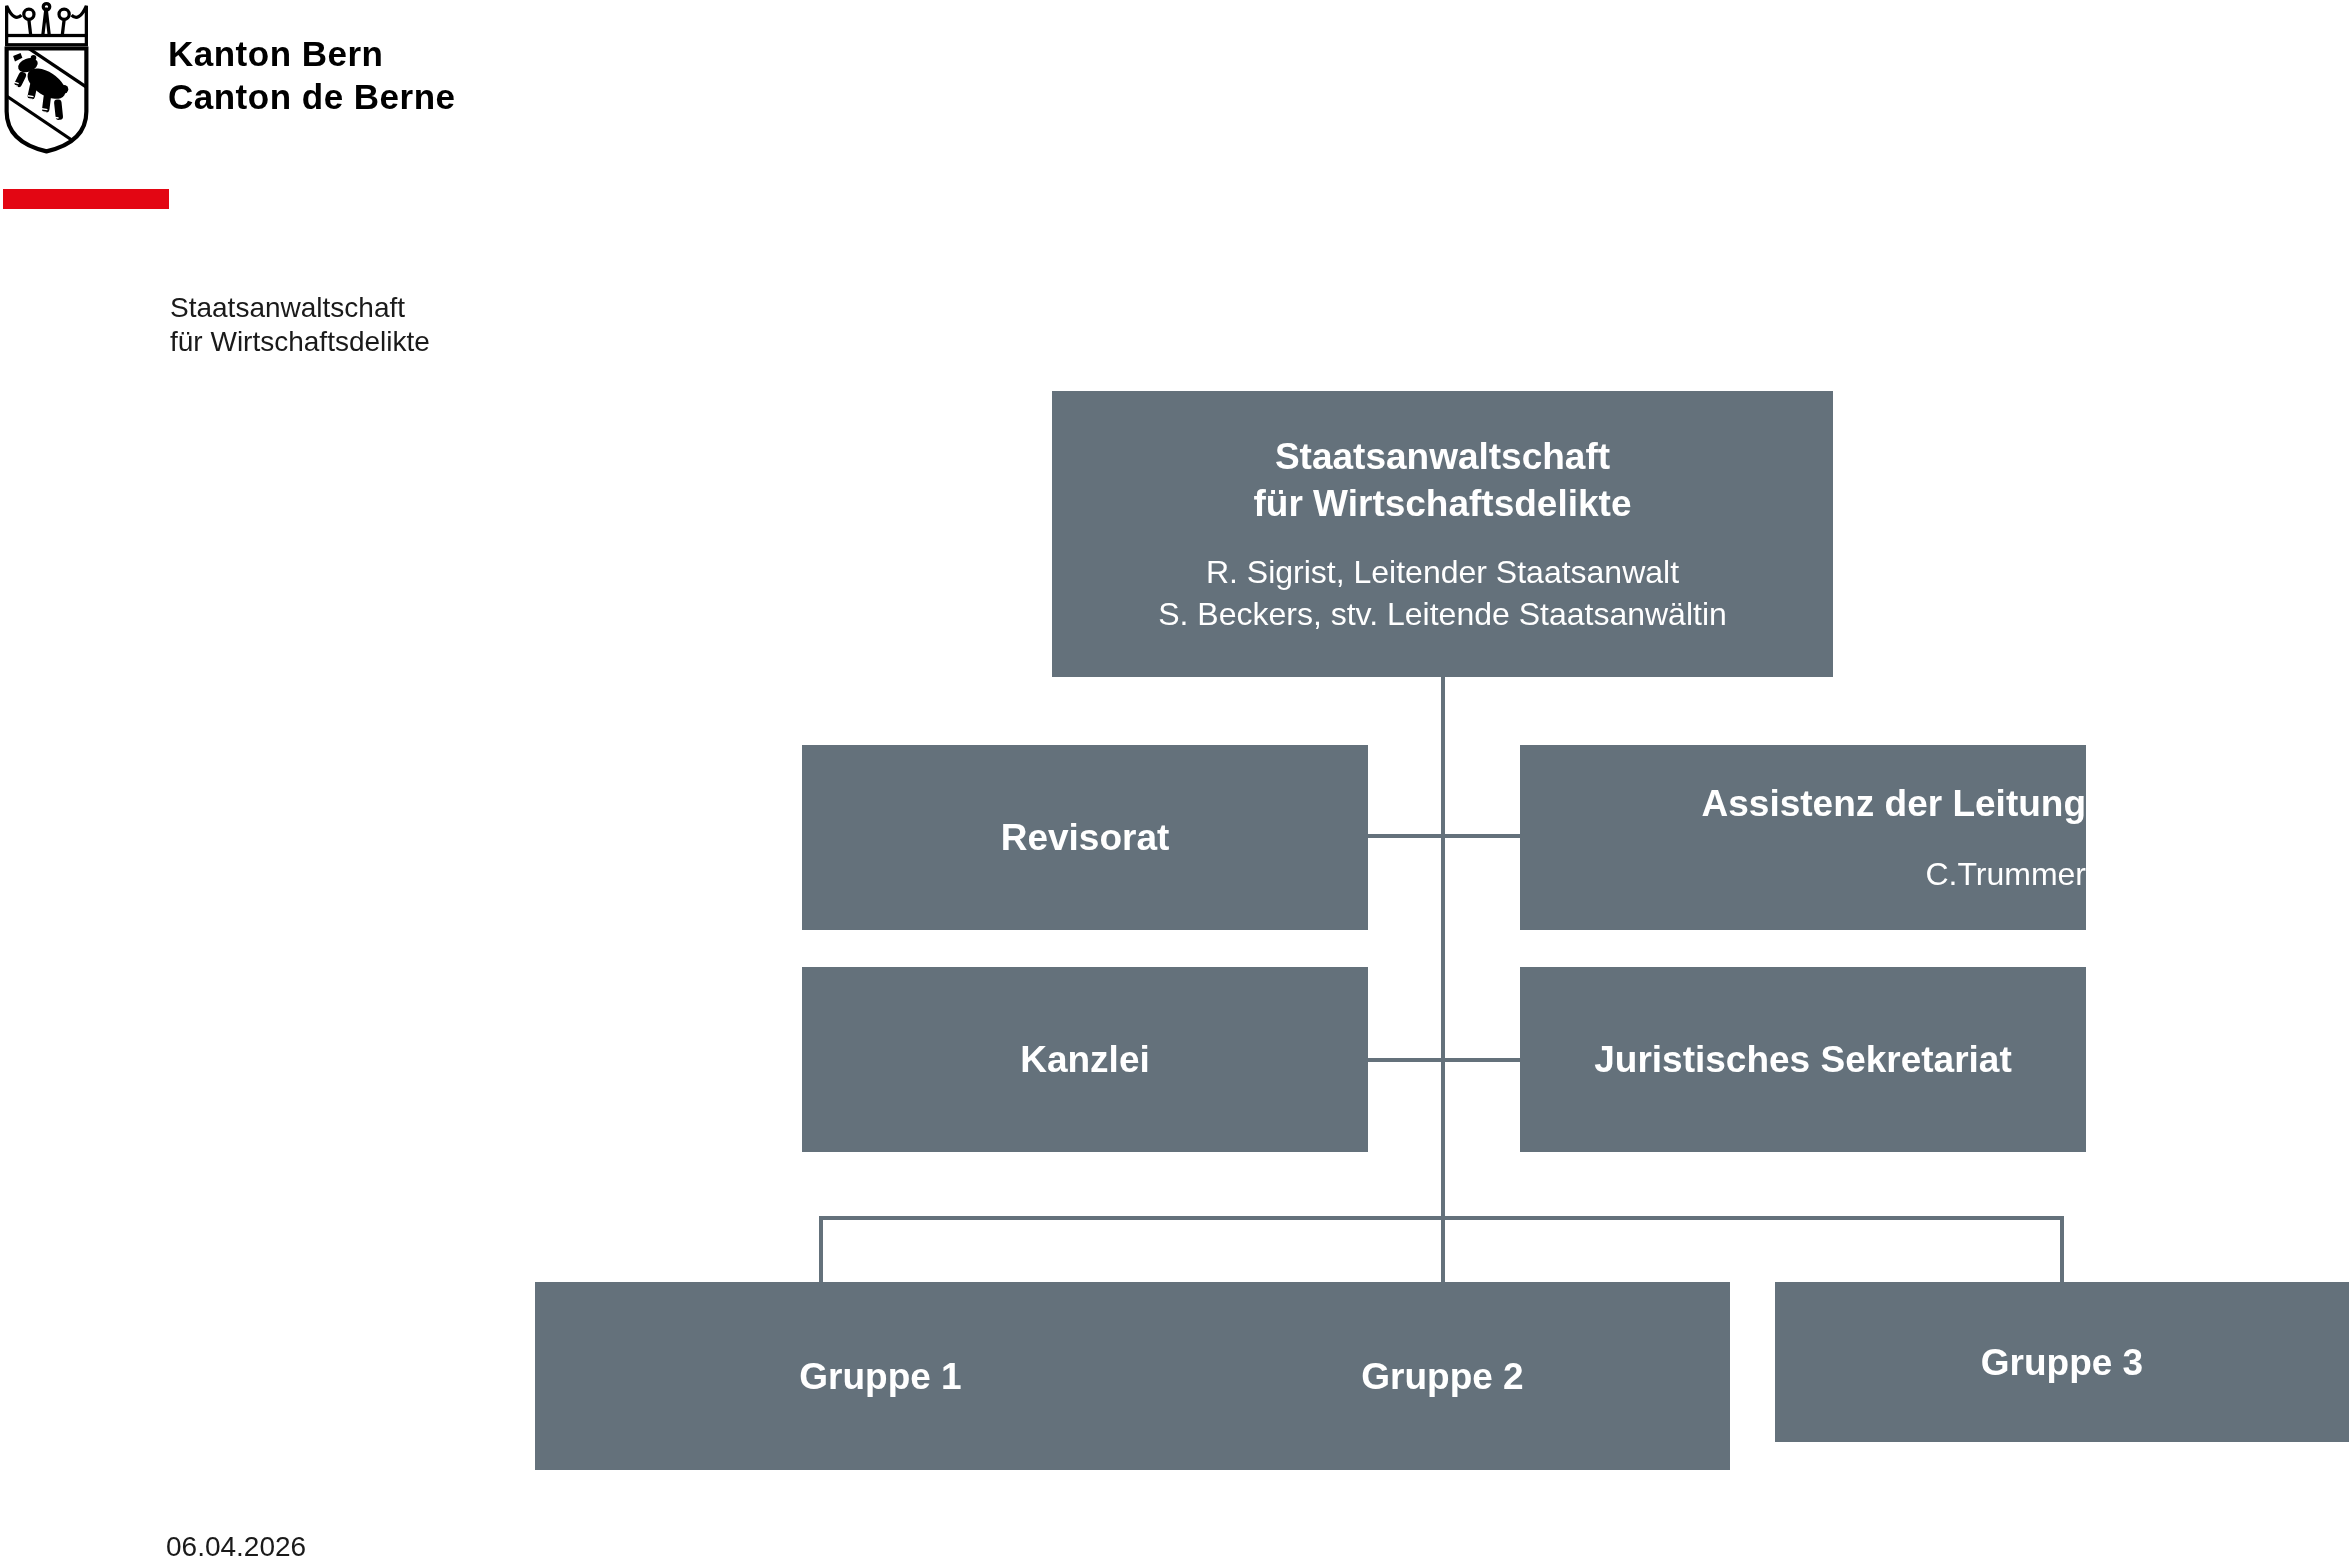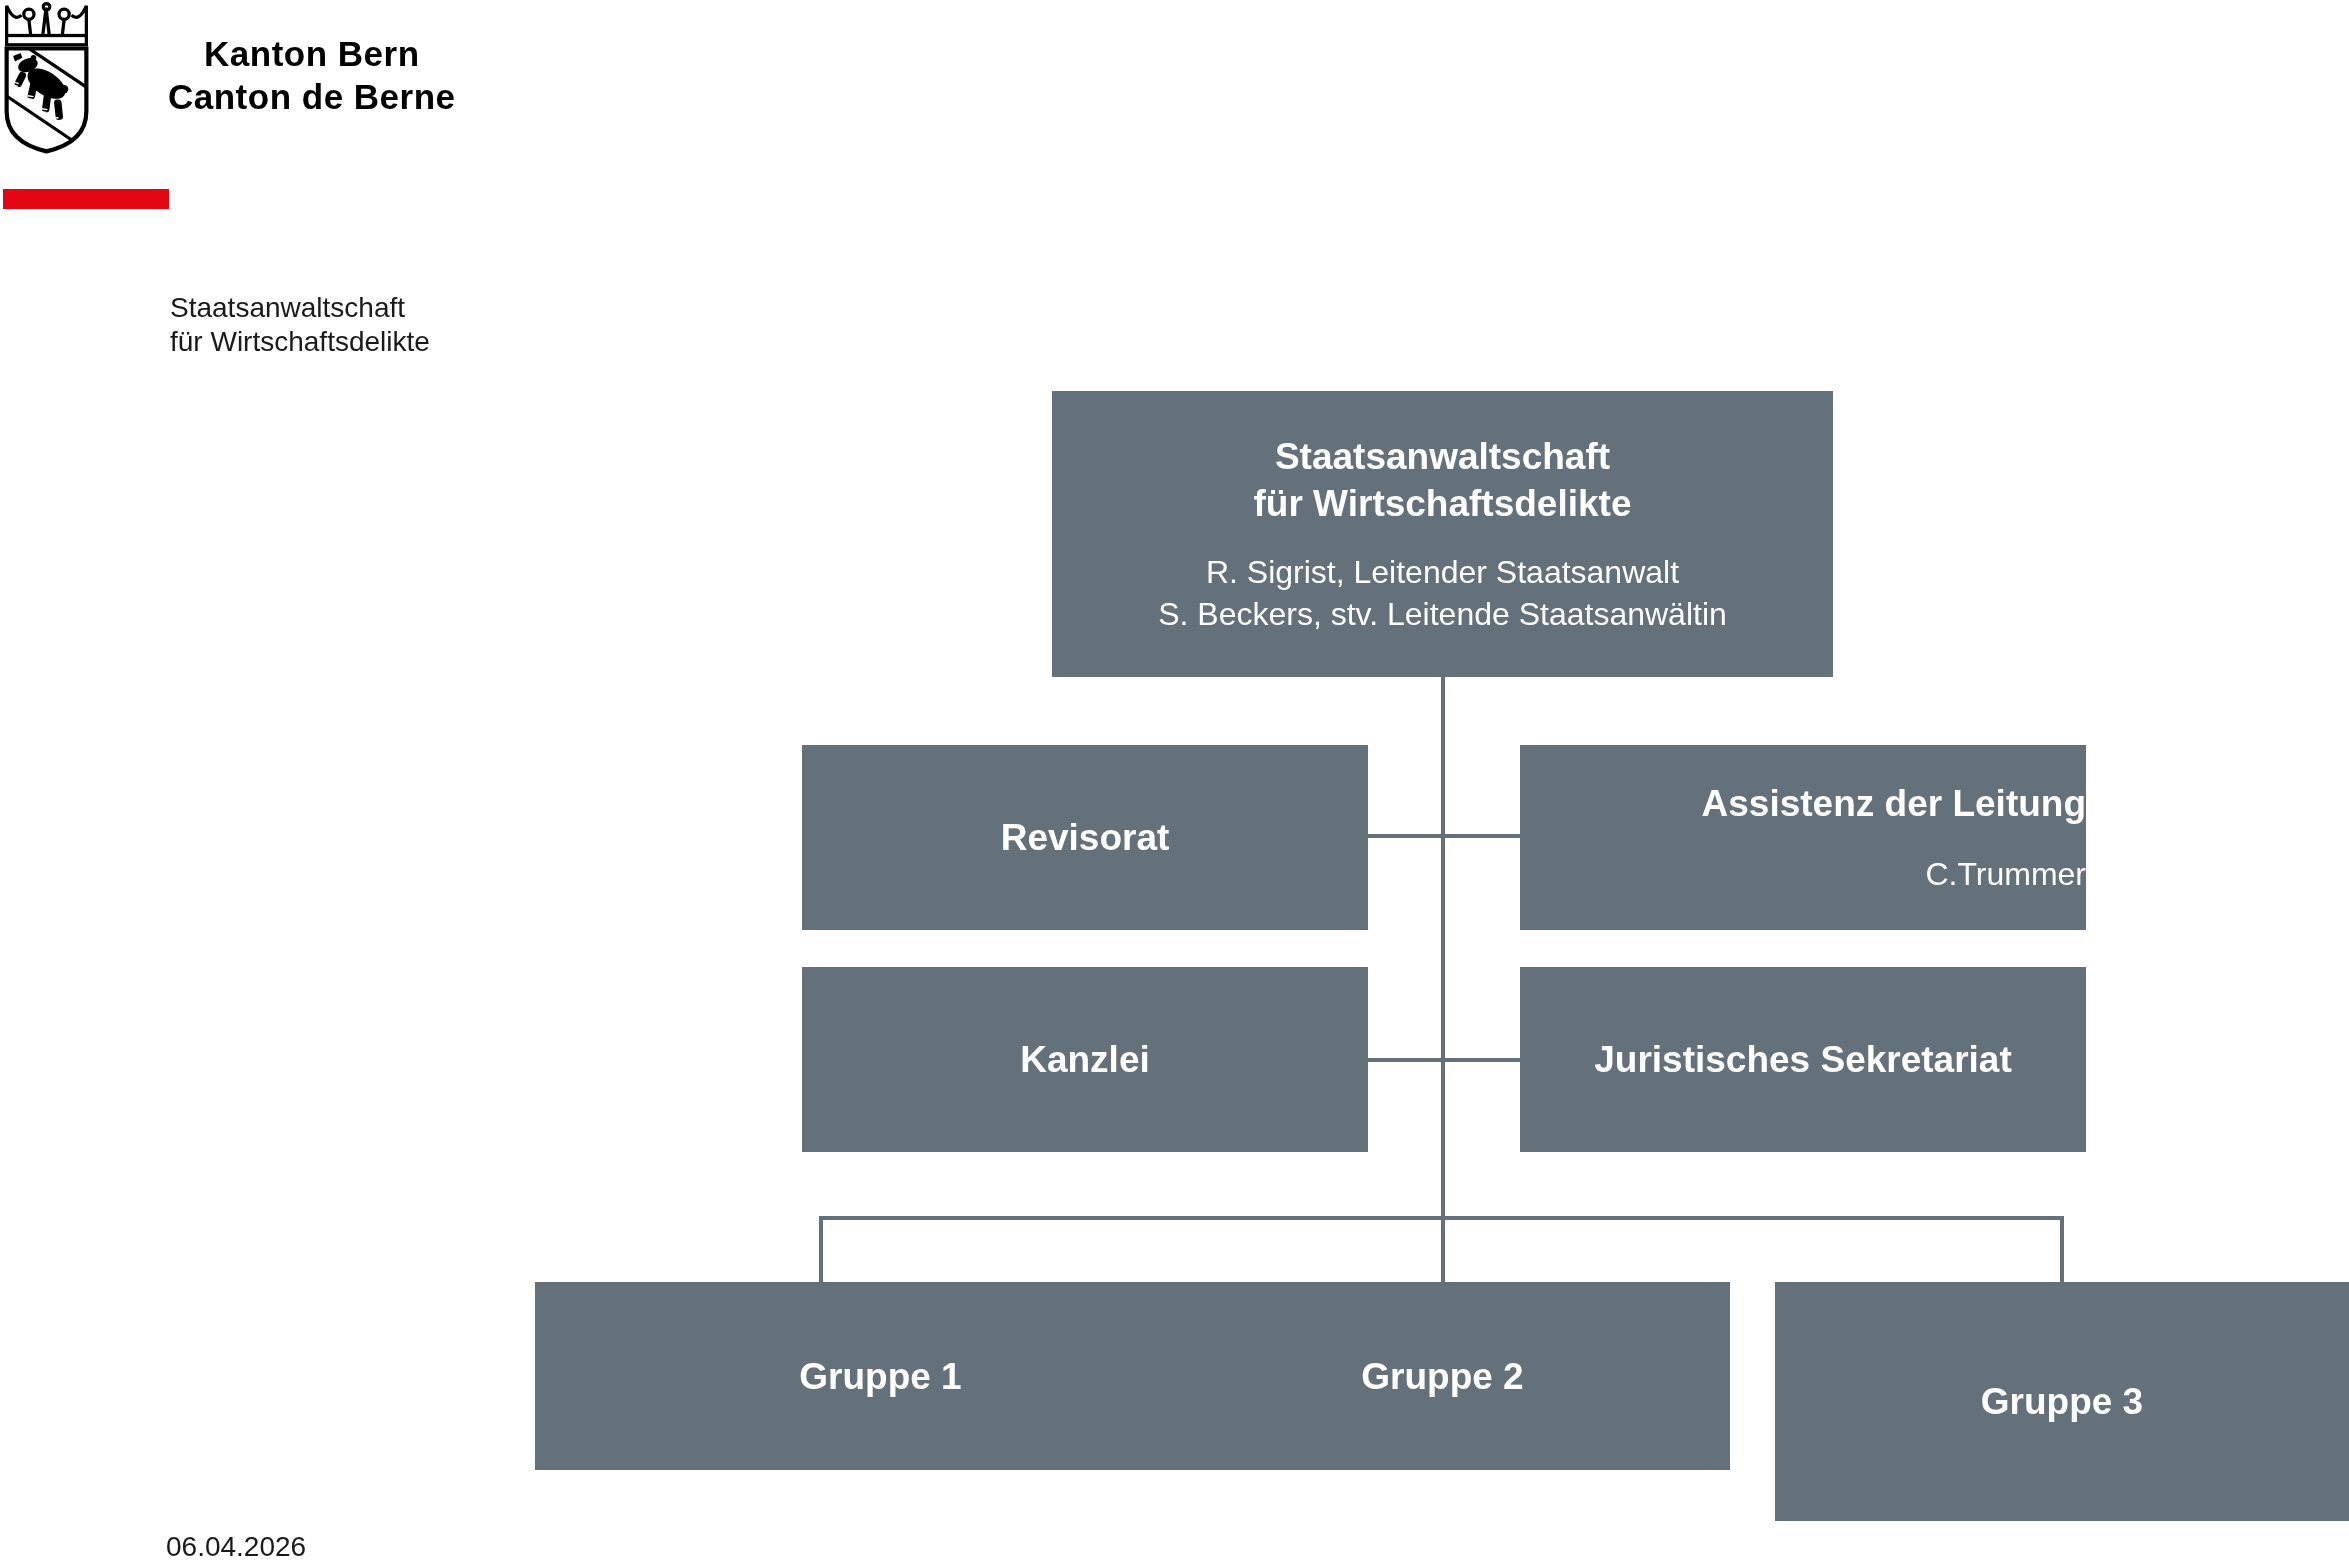--- a/index.html
+++ b/index.html
@@ -4,42 +4,42 @@
 <style>
   html,body{margin:0;padding:0;background:#ffffff;}
   .canvas{
     position:relative;width:2349px;height:1567px;background:#ffffff;overflow:hidden;
     font-family:"Liberation Sans", sans-serif;
   }
   
   .crest{position:absolute;left:1.9px;top:0;width:89px;height:160px;}
   .logo-text{
     position:absolute;left:168px;top:32px;
-    font-size:35px;font-weight:bold;color:#000;line-height:43px;letter-spacing:0.5px;text-align:center;
+    font-size:35px;font-weight:bold;color:#000;line-height:43px;letter-spacing:0.5px;
   }
   .red-bar{position:absolute;left:2.8px;top:189px;width:166px;height:19.6px;}
   .unit-label{
     position:absolute;left:170px;top:291px;
     font-size:28px;color:#1a1a1a;line-height:34px;font-weight:normal;
   }
   
   .orgbox{
     position:absolute;display:flex;flex-direction:column;align-items:center;justify-content:center;
     color:#ffffff;text-align:center;
   }
   .orgbox .title{font-weight:bold;font-size:37px;line-height:47px;}
   .orgbox .sub{font-weight:normal;font-size:32px;line-height:42px;margin-top:24px;}
   .root-box   {left:1052px;top:391px;width:781px;height:286px;}
   .rev-box    {left:802px; top:745px;width:566px;height:185px;}
   .assist-box {left:1520px;top:745px;width:566px;height:185px;align-items:flex-end;}
   .kanzlei-box{left:802px; top:967px;width:566px;height:185px;}
   .jursek-box {left:1520px;top:967px;width:566px;height:185px;}
   .g1-box{left:535px; top:1282px;width:691px;height:188px;}
   .g2-box{left:1155px;top:1282px;width:575px;height:188px;}
-  .g3-box{left:1775px;top:1282px;width:574px;height:239px;text-align:right;}
+  .g3-box{left:1775px;top:1282px;width:574px;height:160px;text-align:right;}
   .line{position:absolute;}
   .trunk      {left:1441px;top:677px; width:3.7px;height:605px;}
   .h-conn-1   {left:1368px;top:834px; width:152px;height:3.7px;}
   .h-conn-2   {left:1368px;top:1058px;width:152px;height:3.7px;}
   .distributor{left:819px; top:1216px;width:1245px;height:3.7px;}
   .drop-left  {left:819px; top:1216px;width:3.7px;height:66px;}
   .drop-right {left:2060px;top:1216px;width:3.7px;height:66px;}
   
   .date{
     position:absolute;left:166px;top:1531px;

